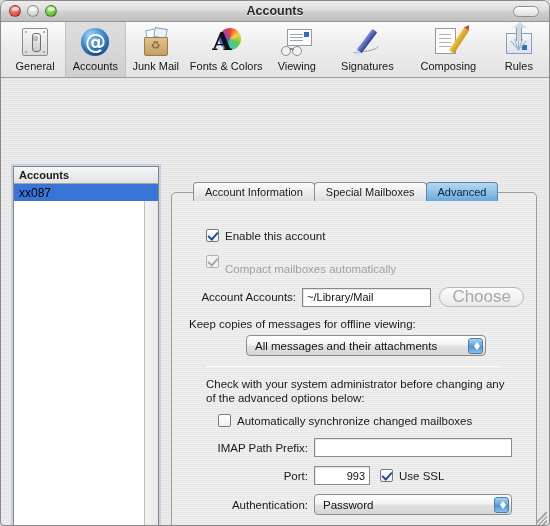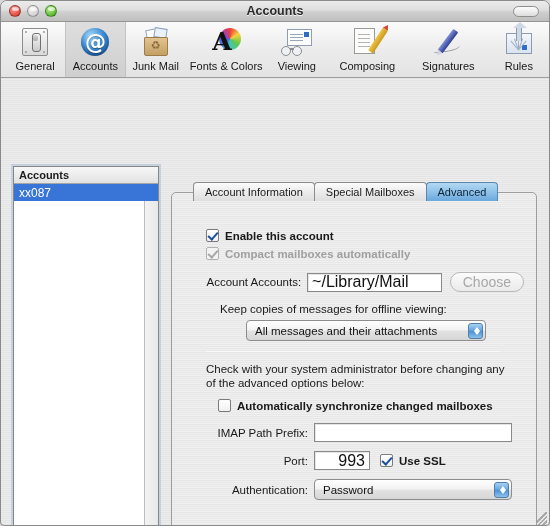--- a/index.html
+++ b/index.html
@@ -257,21 +257,21 @@
     border-bottom: 1px solid #a5a5a5;
     display: flex; align-items: center;
     font-size: 11px; font-weight: bold; color: #1d1d1d;
     padding-left: 5px;
   }
   .acct-body { flex: 1; position: relative; }
   .acct-row {
     height: 17px; display: flex; align-items: center;
     padding-left: 5px; font-size: 12px;
   }
-  .acct-row.selected { background: #3875d7; color: #ffffff; }
+  .acct-row.selected { background: #3875d7; color: #000000; }
   .acct-scrollbar {
     position: absolute; right: 0; top: 17px; bottom: 0; width: 14px;
     background: linear-gradient(to right, #f3f3f3, #e8e8e8);
     border-left: 1px solid #bdbdbd;
   }
 
   .grow {
     position: absolute; right: 2px; bottom: 2px; width: 13px; height: 13px;
     background:
       linear-gradient(135deg, transparent 45%, #a9a9a9 45%, #a9a9a9 56%, transparent 56%),
@@ -326,40 +326,40 @@
   }
   .checkbox.checked::after {
     content: ""; position: absolute; left: 3px; top: 0px;
     width: 4px; height: 8px;
     border: solid #1c4f9c; border-width: 0 2px 2px 0;
     transform: rotate(42deg);
   }
   .checkbox.disabled { border-color: #b2b2b2; background: #f3f3f3; }
   .checkbox.disabled.checked::after { border-color: #a8a8a8; }
 
-  .chk-label { font-size: 11.5px; color: #1a1a1a; font-weight: bold; }
-  .chk-label.disabled { color: #a0a0a0; }
+  .chk-label { font-size: 11.5px; color: #1a1a1a; }
+  .chk-label.disabled { color: #a0a0a0; margin-top: 16px; }
 
   .field-row { display: flex; align-items: center; margin-top: 9px; }
   .field-label {
     font-size: 11.5px; color: #1a1a1a; text-align: right;
     white-space: nowrap;
   }
   .textfield {
     background: #fff; border: 1px solid #8a8a8a;
     box-shadow: inset 1px 1px 0 rgba(0,0,0,0.10);
     height: 19px; display: flex; align-items: center;
-    padding: 0 4px; font-size: 16px; color: #111;
+    padding: 0 4px; font-size: 11px; color: #111;
   }
   .btn-capsule {
     height: 20px; padding: 0 12px; border-radius: 10px;
     border: 1px solid #b8b8b8;
     background: linear-gradient(to bottom, #fbfbfb, #eaeaea);
     display: flex; align-items: center; justify-content: center;
-    font-size: 14px; color: #a8a8a8;
+    font-size: 17px; color: #a8a8a8;
   }
 
   .section-label { font-size: 11.5px; color: #1a1a1a; }
 
   .popup {
     height: 21px; border-radius: 4px;
     border: 1px solid #8d8d8d;
     background: linear-gradient(to bottom, #ffffff 0%, #f2f2f2 48%, #e2e2e2 52%, #d6d6d6 100%);
     display: flex; align-items: center;
     padding-left: 8px; font-size: 11.5px; color: #111;
@@ -458,41 +458,41 @@
               <span class="lens r"></span>
               <span class="bridge"></span>
           </span>
         </div>
       </div>
       <div class="tb-label">Viewing</div>
     </div>
 
     <div class="tb-item wide">
       <div class="tb-icon">
+        <div class="ic-sig">
+          <span class="stroke"></span>
+            <span class="pen"></span>
+        </div>
+      </div>
+      <div class="tb-label">Signatures</div>
+    </div>
+
+    <div class="tb-item wide">
+      <div class="tb-icon">
         <div class="ic-compose">
           <span class="paper">
               <i style="top:5px"></i>
               <i style="top:9px"></i>
               <i style="top:13px"></i>
               <i style="top:17px"></i>
             </span>
           <span class="pencil"></span>
         </div>
       </div>
       <div class="tb-label">Composing</div>
-    </div>
-
-    <div class="tb-item wide">
-      <div class="tb-icon">
-        <div class="ic-sig">
-          <span class="stroke"></span>
-            <span class="pen"></span>
-        </div>
-      </div>
-      <div class="tb-label">Signatures</div>
     </div>
 
     <div class="tb-item">
       <div class="tb-icon">
         <div class="ic-rules">
           <span class="box">
               <span class="blue"></span>
             </span>
           <span class="fan">
             <i style="transform:rotate(-40deg)"></i>
@@ -544,21 +544,21 @@
             <span class="checkbox checked disabled"></span>
             <span class="chk-label disabled">Compact mailboxes automatically</span>
           </div>
 
           <div class="field-row" style="margin-top:12px;">
             <span class="field-label" style="width:124px;">Account Accounts:</span>
             <span class="textfield" style="width:142px; margin-left:6px;">~/Library/Mail</span>
             <span class="btn-capsule" style="margin-left:8px;">Choose</span>
           </div>
 
-          <div style="margin-top:11px; margin-left:36px;" class="section-label">Keep copies of messages for offline viewing:</div>
+          <div style="margin-top:11px; margin-left:5px;" class="section-label">Keep copies of messages for offline viewing:</div>
 
           <div class="popup" style="width:240px; margin-left:62px; margin-top:5px;">
             <span>All messages and their attachments</span>
             <span class="arrows"></span>
           </div>
 
           <div class="divider" style="margin:10px 24px 0 22px;"></div>
 
           <div class="para" style="margin-top:10px; margin-left:22px; width:300px;">Check with your system administrator before changing any of the advanced options below:</div>
 

